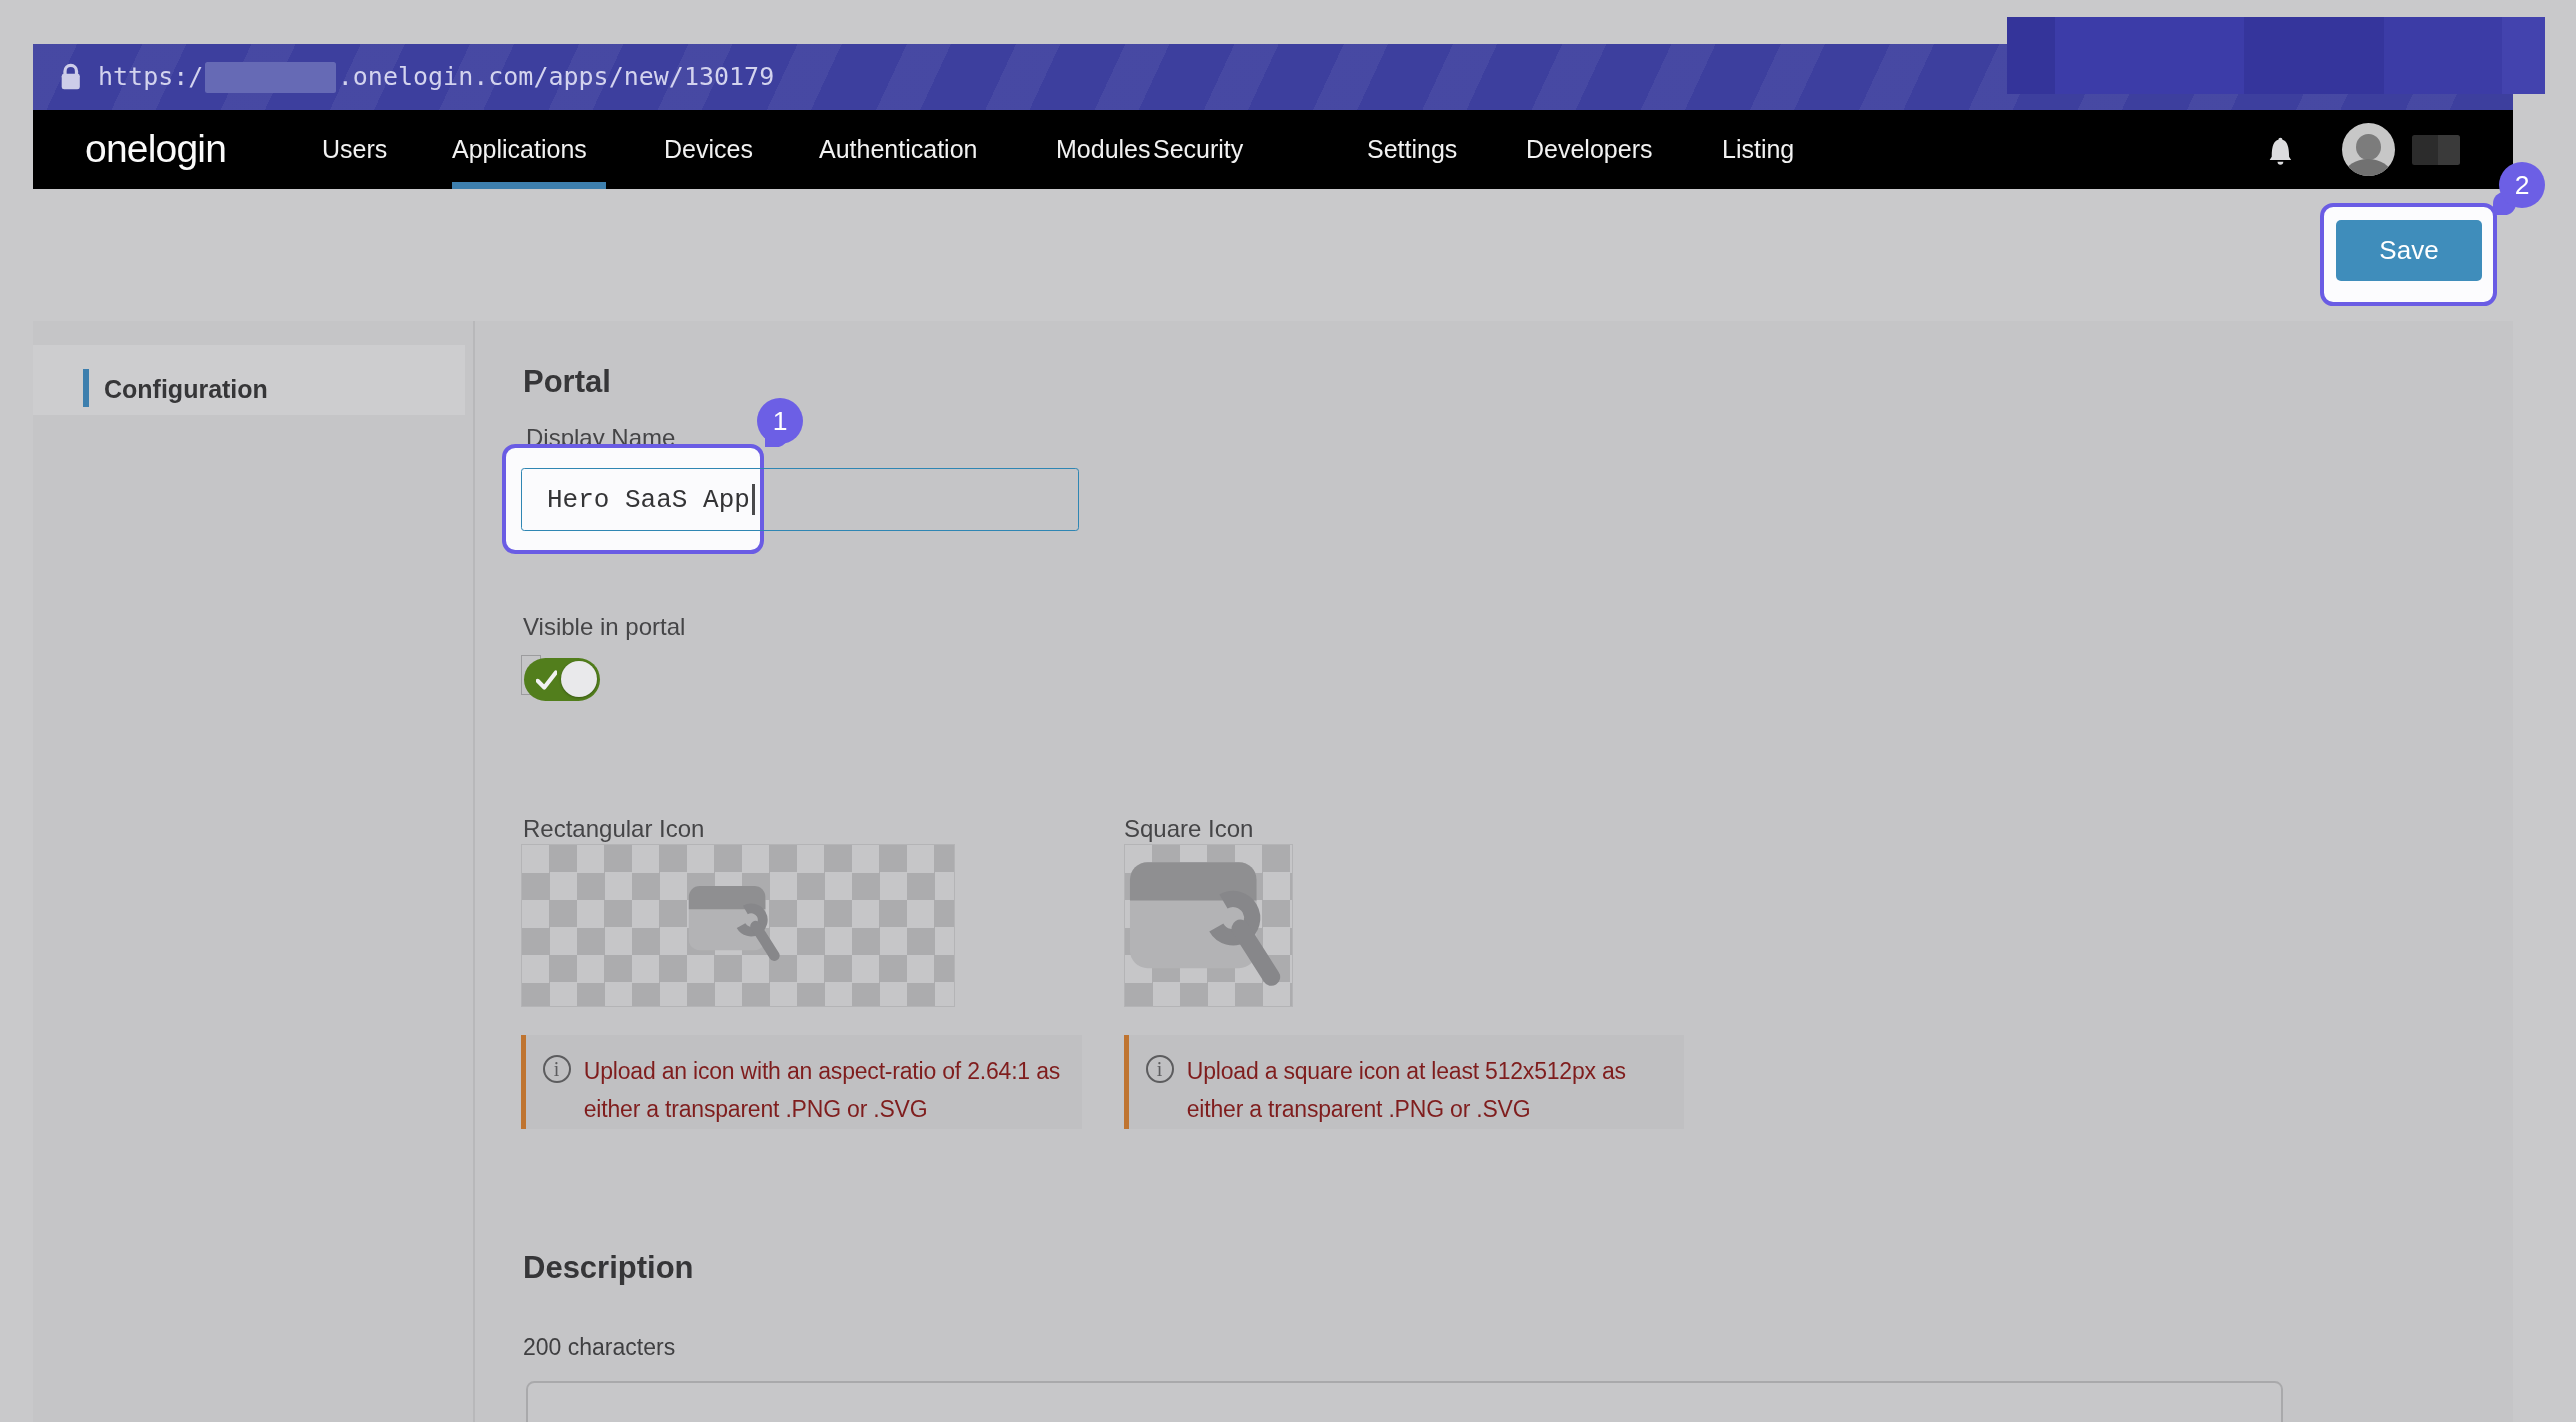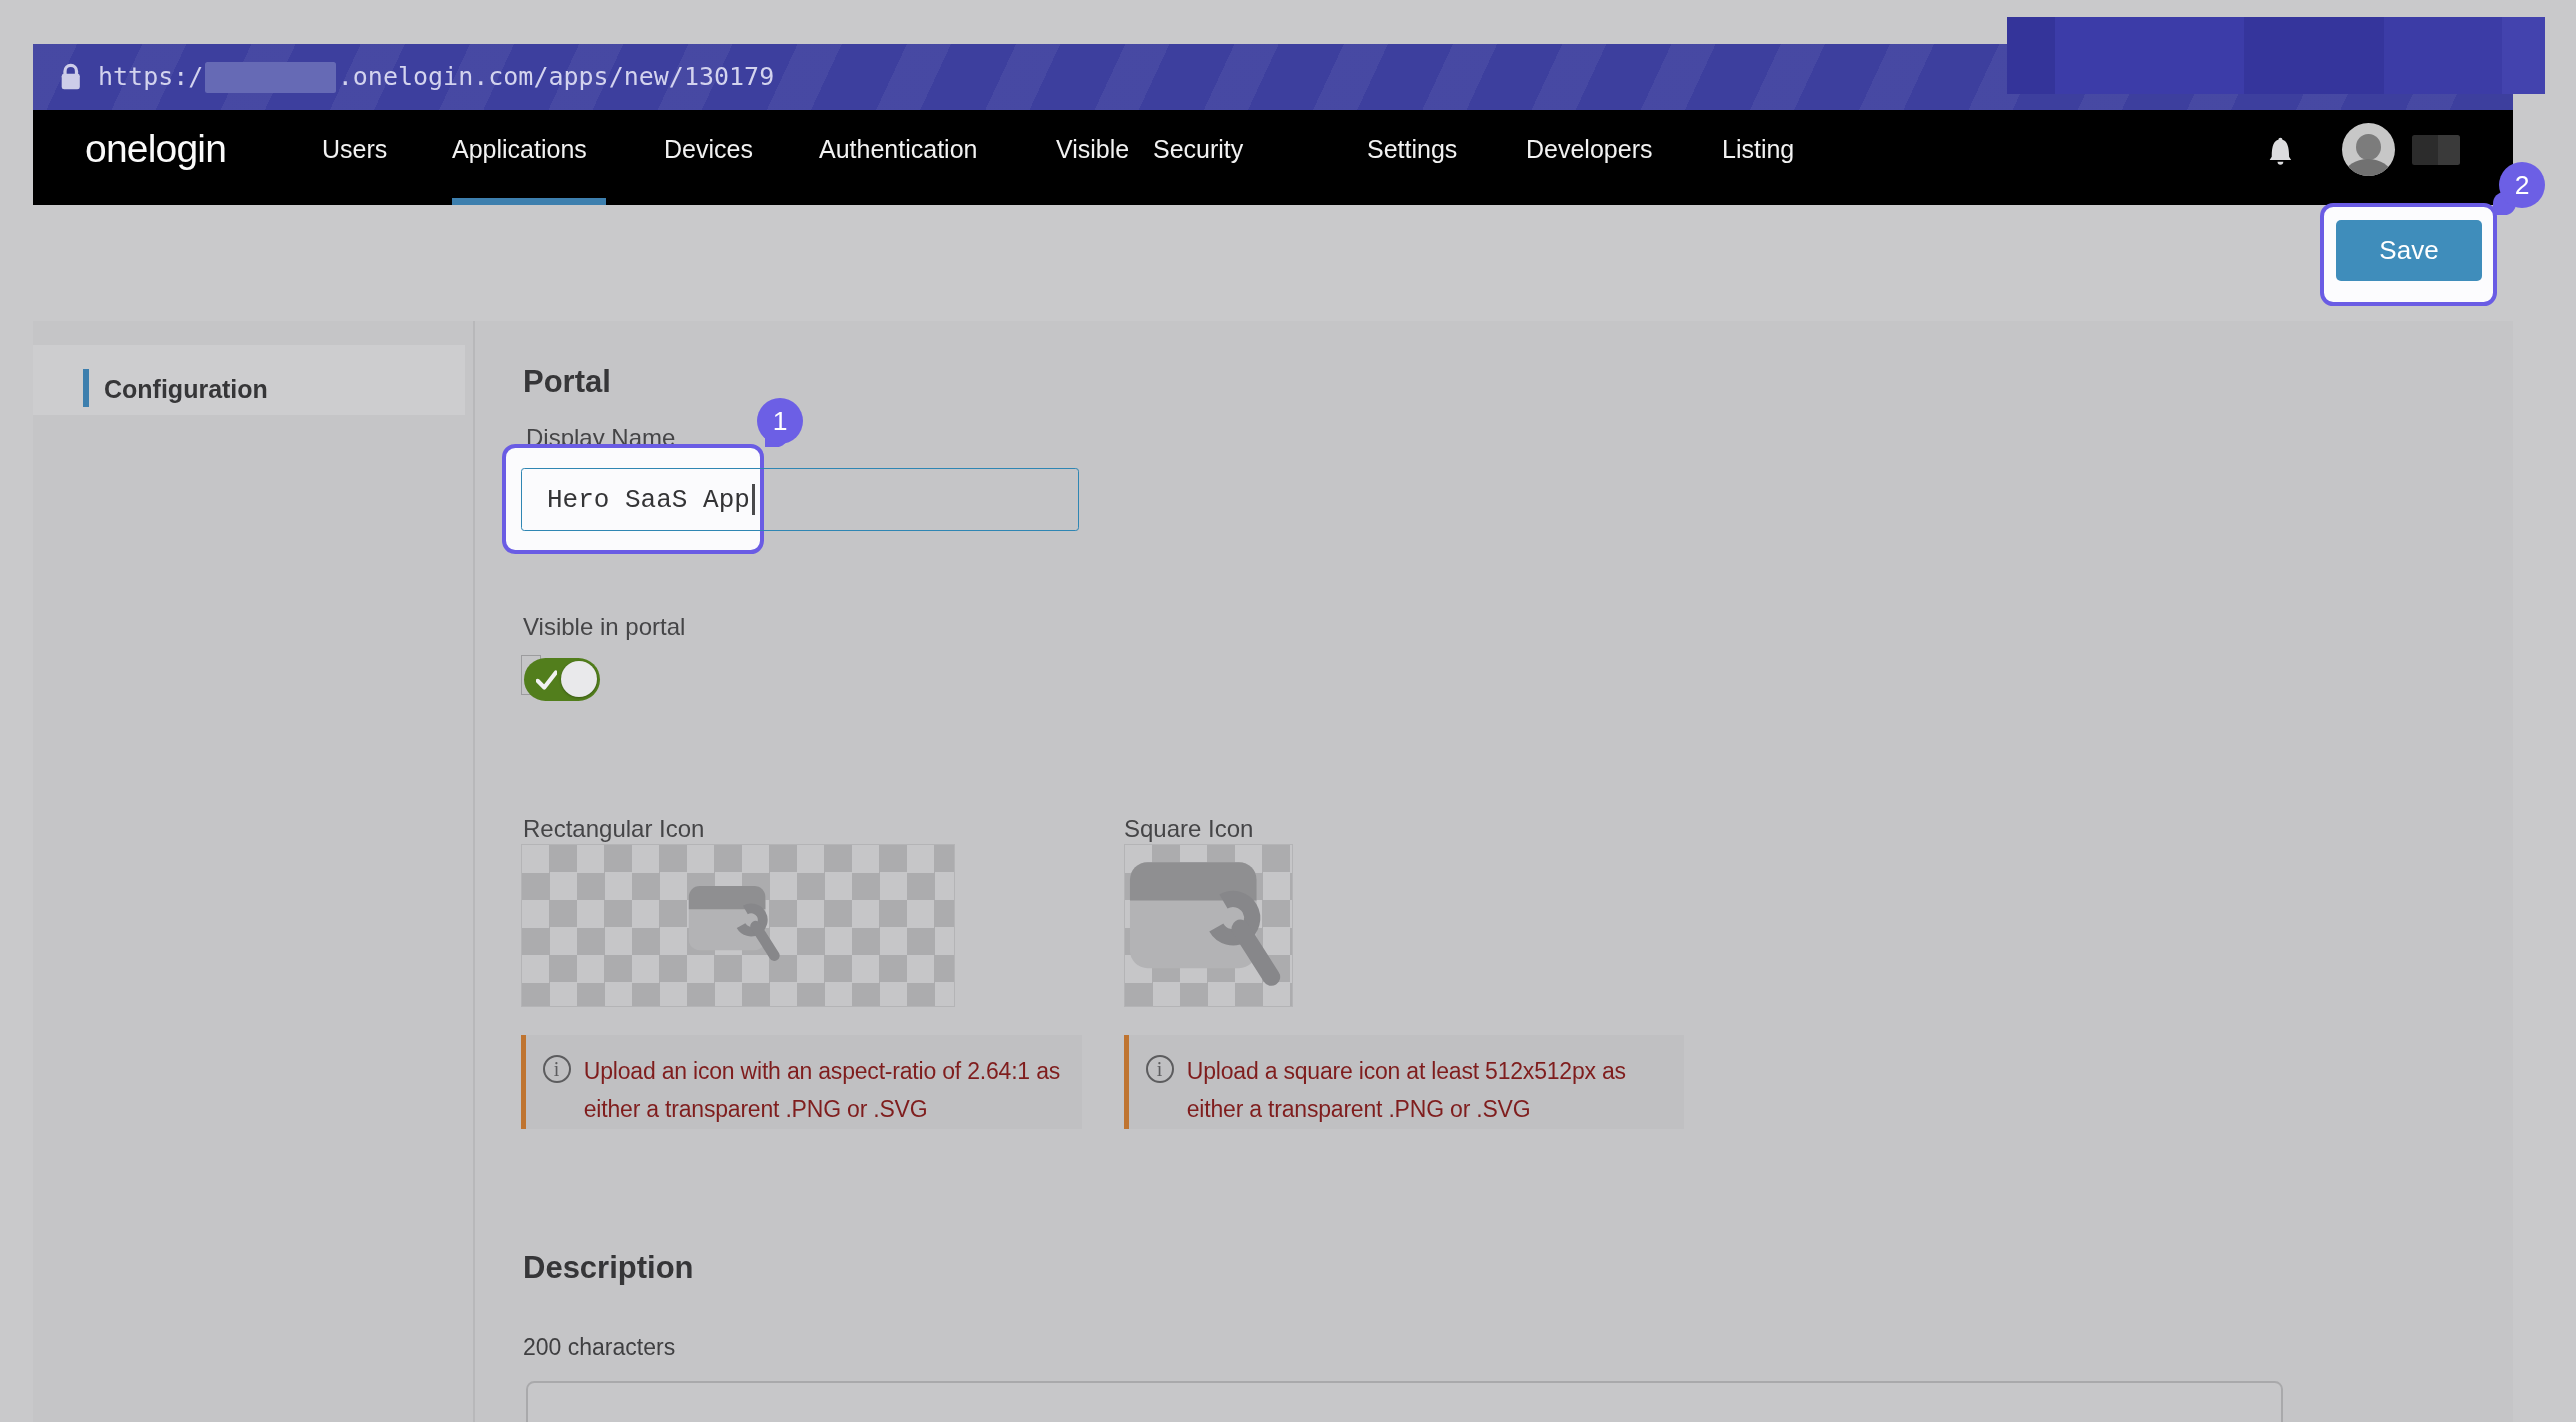--- a/index.html
+++ b/index.html
@@ -14,21 +14,21 @@
     display:flex; align-items:center; }
   .lock-icon { margin-left:26.5px; width:21.5px; height:28px; }
   .url-text { margin-left:17px; font-family:"DejaVu Sans Mono", monospace; font-size:25px; color:#d3d3ee; display:flex; align-items:flex-start; }
   .url-redacted { display:inline-block; width:131px; height:31px; background:#666ab5; border-radius:2.5px; margin:0 1.7px; }
 
   
   .tr-redaction { left:2007px; top:16.6px; width:538px; height:77px;
     background:linear-gradient(90deg,#34349a 0 9%,#3c3ca8 9% 44%,#35359c 44% 70%,#3c3ca6 70% 92%,#4343ae 92%); }
 
   
-  .topnav { left:33px; top:110px; width:2480px; height:95px; background:#000; }
+  .topnav { left:33px; top:110px; width:2480px; height:79px; background:#000; }
   .brand { left:52px; top:16.6px; font-size:39px; font-weight:500; color:#fafafa; letter-spacing:-0.8px; }
   .nav-item { top:0; height:79px; line-height:79px; color:#f2f2f2; font-size:25px; cursor:pointer; }
   .nav-underline { left:419px; bottom:0; width:154px; height:7.4px; background:#3d7fae; }
   .bell-icon { left:2232px; top:21.5px; width:30px; height:38px; }
   .avatar { left:2309px; top:13.2px; width:53px; height:53px; border-radius:50%; background:#c7c7c7; overflow:hidden; }
   .avatar .head { position:absolute; left:14px; top:10.8px; width:25px; height:26.5px; border-radius:50%; background:#7c7c7c; }
   .avatar .torso { position:absolute; left:3.3px; top:36px; width:46px; height:30px; border-radius:50% 50% 0 0; background:#717171; }
   .nav-redacted { left:2379px; top:25px; width:48px; height:30px; border-radius:2.5px;
     background:linear-gradient(90deg,#2c2c2c 0 55%,#3a3a3a 55%); }
 
@@ -99,21 +99,21 @@
     </div>
   </div>
   <div class="abs tr-redaction"></div>
 
   <div class="abs topnav">
     <div class="abs brand">onelogin</div>
     <div class="abs nav-item" style="left:289px">Users</div>
     <div class="abs nav-item" style="left:419px">Applications</div>
     <div class="abs nav-item" style="left:631px">Devices</div>
     <div class="abs nav-item" style="left:786px">Authentication</div>
-    <div class="abs nav-item" style="left:1023px">Visible</div>
+    <div class="abs nav-item" style="left:1023px">Modules</div>
     <div class="abs nav-item" style="left:1120px">Security</div>
     <div class="abs nav-item" style="left:1334px">Settings</div>
     <div class="abs nav-item" style="left:1493px">Developers</div>
     <div class="abs nav-item" style="left:1689px">Listing</div>
     <div class="abs nav-underline"></div>
     <svg class="abs bell-icon" viewBox="0 0 36 46">
       <path d="M8 30 c0-14 3-19 8-20.5 a2.5 2.5 0 0 1 5 0 c5 1.5 8 6.5 8 20.5 l2.5 4 h-26 z" fill="#dcdcde"></path>
       <path d="M15 36 a3.5 3.5 0 0 0 7 0 z" fill="#dcdcde"></path>
     </svg>
     <div class="abs avatar">

